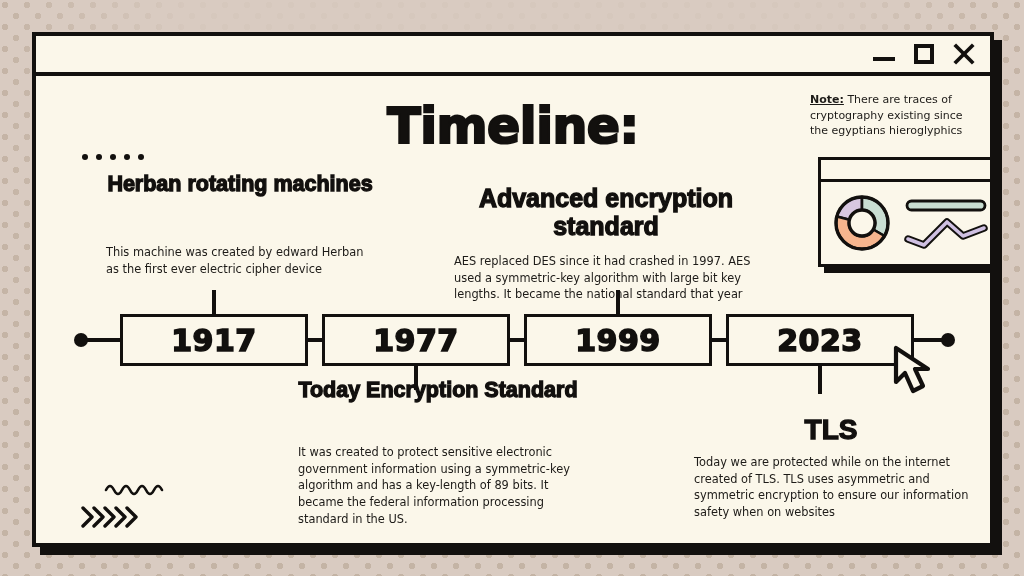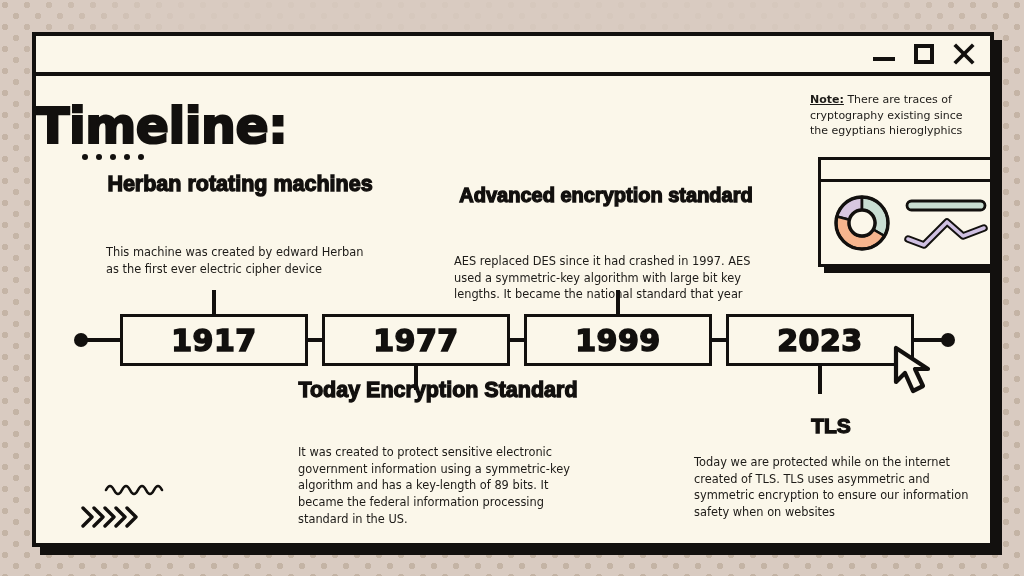--- a/index.html
+++ b/index.html
@@ -90,21 +90,21 @@
     width: 6px; height: 6px; border-radius: 50%; background: #12100e;
     display: block;
   }
   #squiggle-deco { position: absolute; left: 68px; top: 404px; }
   #chevrons-deco { position: absolute; left: 44px; top: 428px; }
 
   
   #page-title {
     position: absolute;
     left: 0; right: 0; top: 22px;
-    text-align: left;
+    text-align: center;
     font-family: "DejaVu Sans", sans-serif;
     font-weight: 700;
     font-size: 49px;
     letter-spacing: -0.5px;
     color: #12100e;
     -webkit-text-stroke: 2.2px #12100e;
   }
 
   
   #note-block {
@@ -202,27 +202,27 @@
     font-family: "DejaVu Sans", sans-serif;
     font-size: 11.4px;
     line-height: 1.46;
     color: #1d1b18;
     text-align: left;
   }
 
   #t-herban   { left: 58px;  top: 96px;  width: 292px; font-size: 21.5px; }
   #b-herban   { left: 70px;  top: 168px; width: 268px; }
 
-  #t-aes      { left: 420px; top: 108px; width: 300px; font-size: 20px; }
+  #t-aes      { left: 420px; top: 108px; width: 300px; font-size: 25px; }
   #b-aes      { left: 418px; top: 177px; width: 304px; }
 
   #t-des      { left: 258px; top: 302px; width: 288px; font-size: 21.5px; }
   #b-des      { left: 262px; top: 368px; width: 280px; }
 
-  #t-tls      { left: 700px; top: 338px; width: 190px; font-size: 21px; }
+  #t-tls      { left: 700px; top: 338px; width: 190px; font-size: 28px; }
   #b-tls      { left: 658px; top: 378px; width: 276px; }
 
   #cursor-arrow { position: absolute; left: 854px; top: 268px; }
 </style>
 </head>
 <body>
 
 <div id="stage">
   <div id="dots-layer"></div>
 

